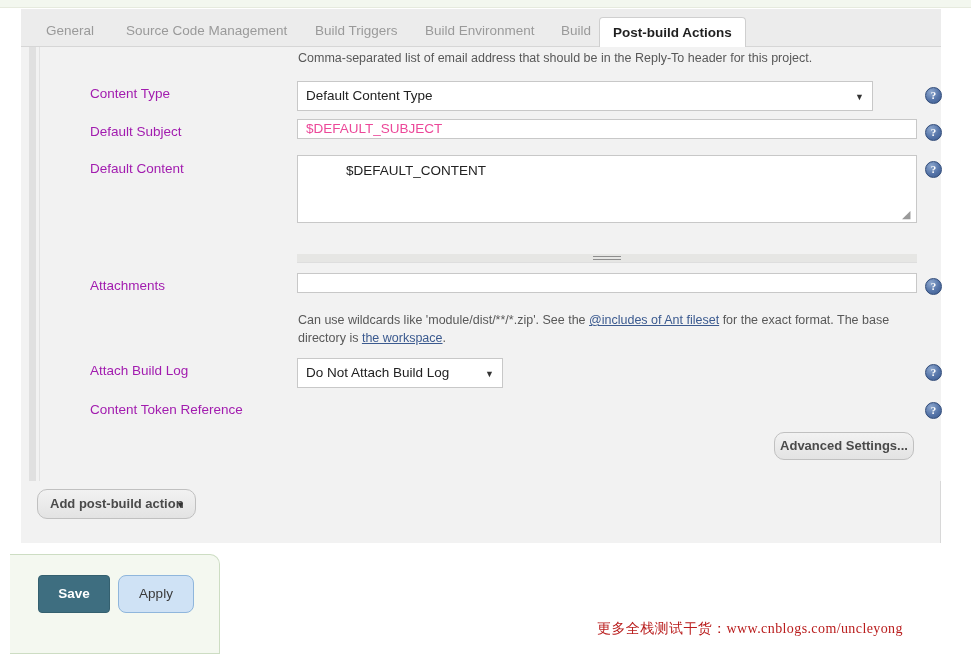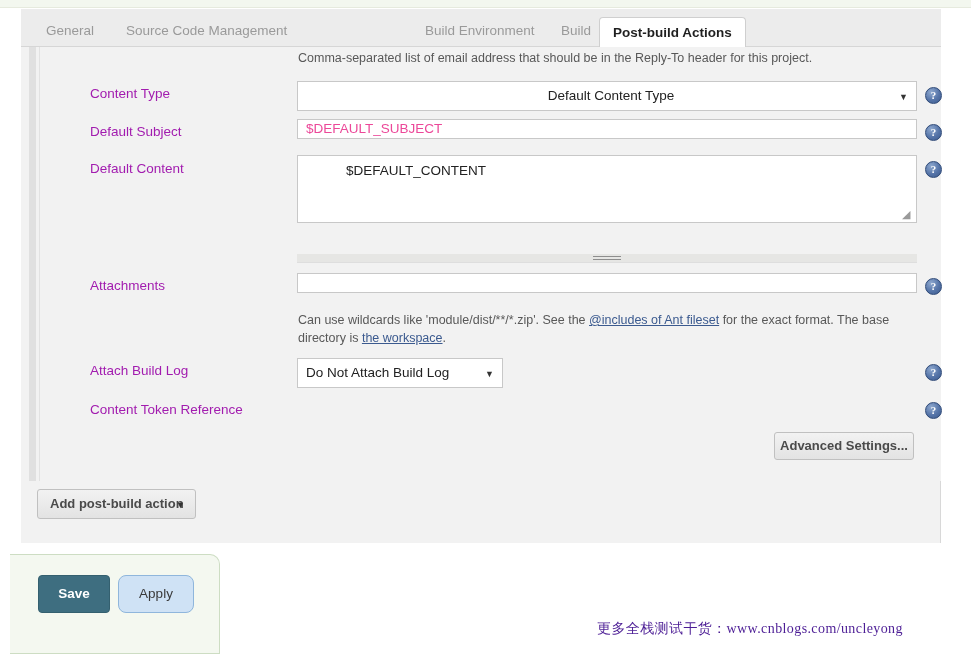--- a/index.html
+++ b/index.html
@@ -164,21 +164,21 @@
     line-height: 15px; text-align: center;
     color: #ffffff; font-size: 11px; font-weight: bold;
     font-family: "Liberation Serif", serif;
   }
 
   
   .btn-grey {
     position: absolute;
     background: linear-gradient(#f2f2f2, #e3e3e3);
     border: 1px solid #c0c0c0;
-    border-radius: 3px;
+    border-radius: 10px;
     font-size: 13px;
     font-weight: bold;
     color: #4a4a4a;
     line-height: 26px;
     height: 28px;
     text-align: center;
     cursor: pointer;
   }
   .btn-grey .dcaret {
     position: absolute; right: 10px; top: 0;
@@ -217,52 +217,53 @@
     font-size: 13.5px;
     line-height: 36px;
     text-align: center;
     cursor: pointer;
   }
 
   
   .watermark {
     position: absolute; left: 597px; top: 620px;
     font-size: 14px;
-    color: #4c1d95;
+    color: #b91c1c;
     font-family: "Liberation Serif", serif;
     white-space: nowrap;
     letter-spacing: 0.4px;
   }
 </style>
 </head>
 <body>
 
 <div id="root">
 
   <div class="top-strip"></div>
 
   <div class="config-panel"></div>
 
   <div class="tab-bar">
     <div class="tab" style="left:12px;">General</div>
     <div class="tab" style="left:92px;">Source Code Management</div>
+    <div class="tab" style="left:281px;">Build Triggers</div>
     <div class="tab" style="left:391px;">Build Environment</div>
     <div class="tab" style="left:527px;">Build</div>
     <div class="tab active" style="left:578px;">Post-build Actions</div>
   </div>
 
   <div class="form-body">
     <div class="block-handle"></div>
     <div class="block-inner">
 
       <div class="hint" style="left:258px; top:2px; width:640px;">Comma-separated list of email address that should be in the Reply-To header for this project.</div>
 
       <div class="row" style="top:34px;">
         <div class="lbl" style="left:50px; top:5px;">Content Type</div>
-        <div class="sel" style="left:257px; top:0; width:620px;text-align:center;">
+        <div class="sel" style="left:257px; top:0; width:576px;">
           <span>Default Content Type</span>
           <span class="caret">▼</span>
         </div>
         <div class="help" style="left:885px; top:6px;"></div>
       </div>
 
       <div class="row" style="top:72px;">
         <div class="lbl" style="left:50px; top:5px;">Default Subject</div>
         <input class="txt" style="left: 257px; top: 0px; width: 620px;" value="$DEFAULT_SUBJECT">
         <div class="help" style="left:885px; top:5px;"></div>

